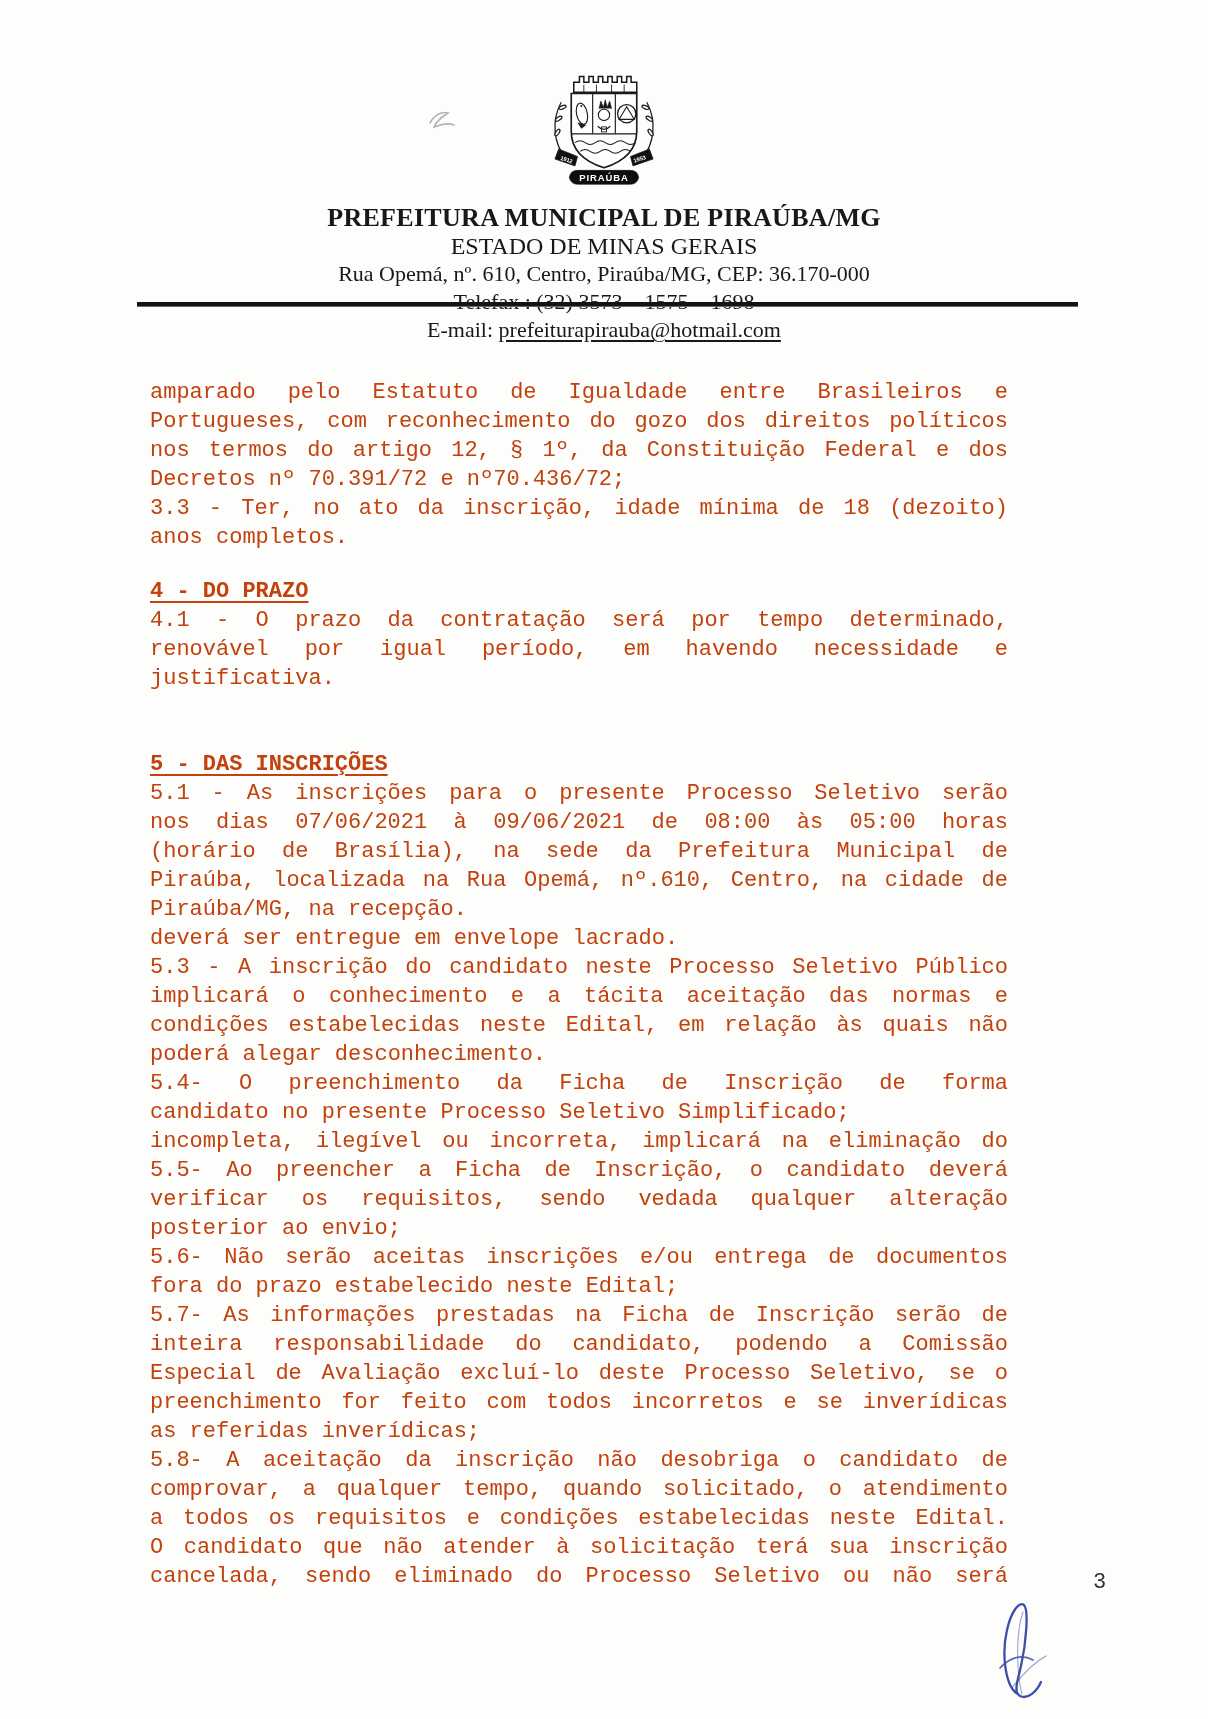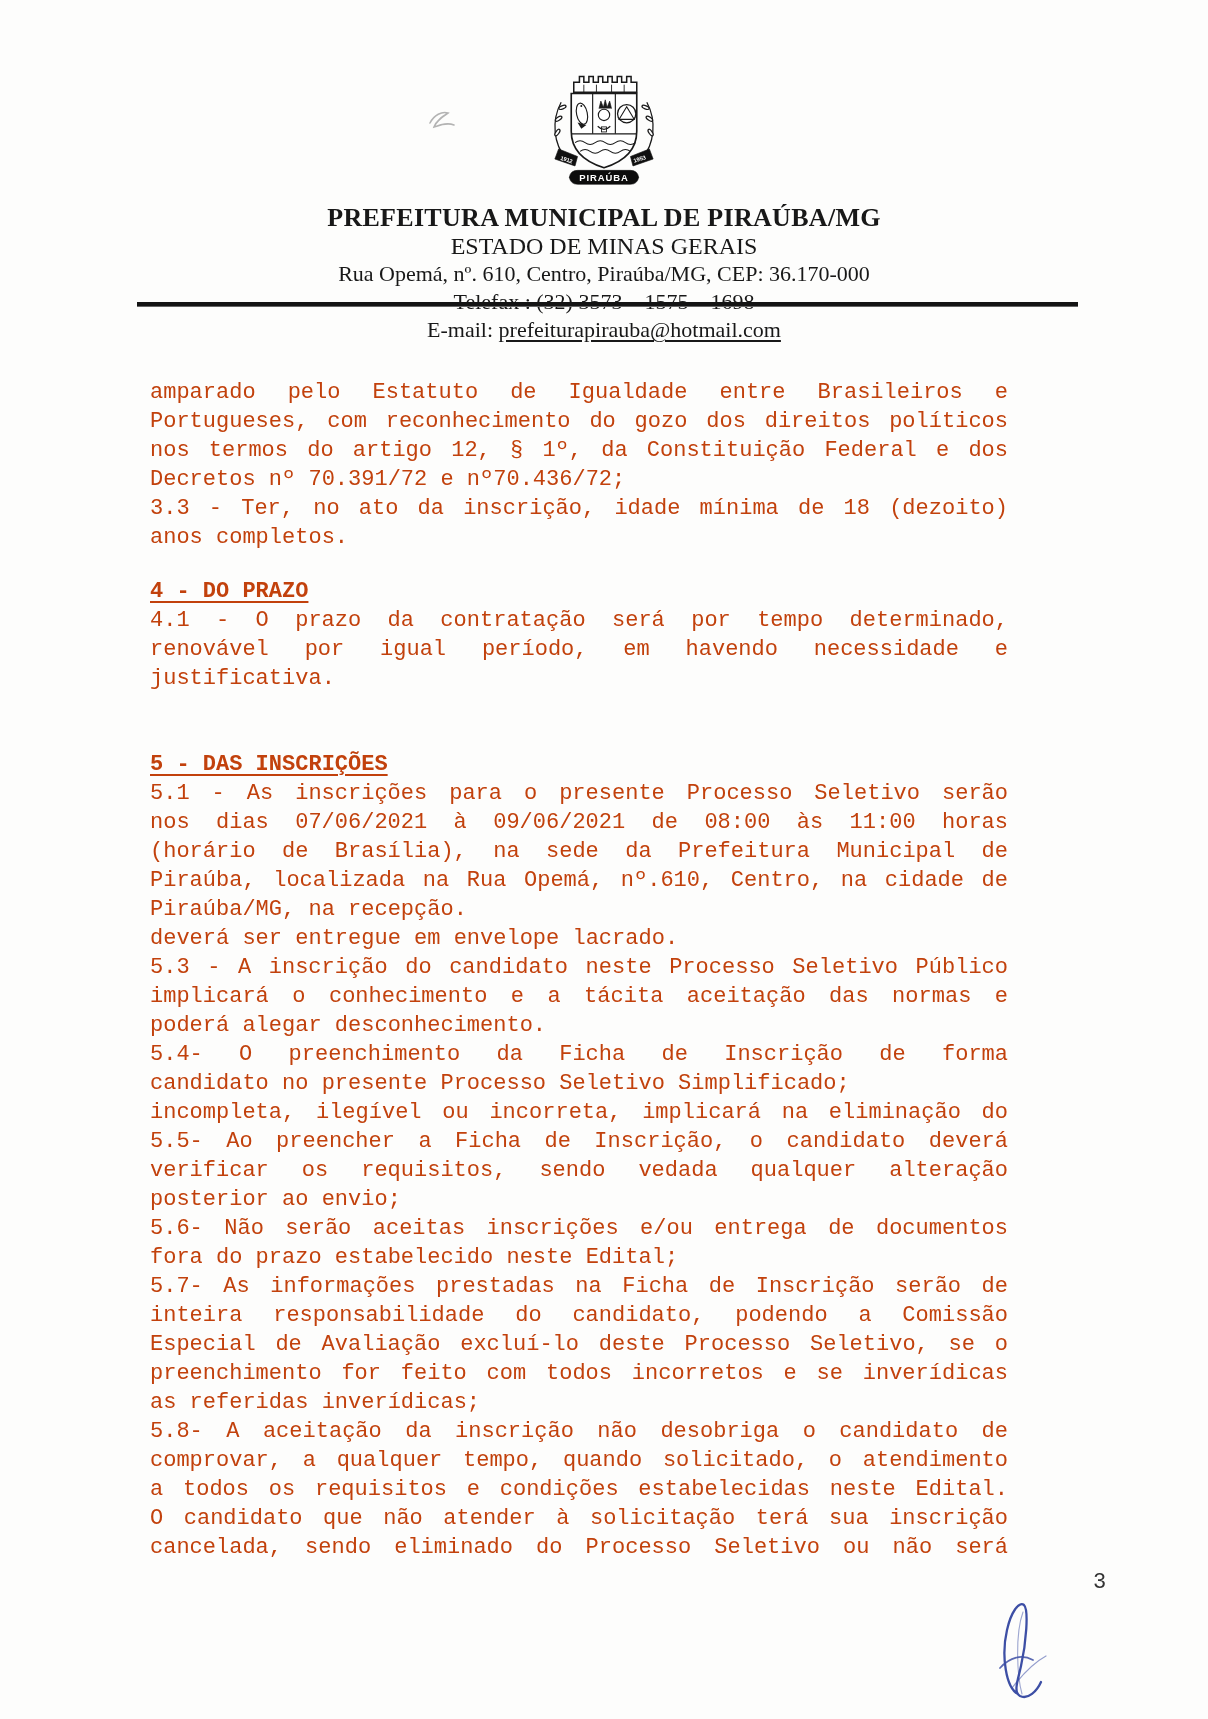--- a/index.html
+++ b/index.html
@@ -149,31 +149,32 @@
       <div class="heading">4 - DO PRAZO</div>
       <div class="para">
         <div class="line just">4.1 - O prazo da contratação será por tempo determinado,</div>
         <div class="line just">renovável por igual período, em havendo necessidade e</div>
         <div class="line">justificativa.</div>
       </div>
       <div class="gap" style="height: 57px;"></div>
       <div class="heading">5 - DAS INSCRIÇÕES</div>
       <div class="para">
         <div class="line just">5.1 - As inscrições para o presente Processo Seletivo serão</div>
-        <div class="line just">nos dias 07/06/2021 à 09/06/2021 de 08:00 às 11:00 horas</div>
+        <div class="line just">nos dias 07/06/2021 à 09/06/2021 de 08:00 às 05:00 horas</div>
         <div class="line just">(horário de Brasília), na sede da Prefeitura Municipal de</div>
         <div class="line just">Piraúba, localizada na Rua Opemá, nº.610, Centro, na cidade de</div>
         <div class="line">Piraúba/MG, na recepção.</div>
       </div>
       <div class="para">
         <div class="line">deverá ser entregue em envelope lacrado.</div>
       </div>
       <div class="para">
         <div class="line just">5.3 - A inscrição do candidato neste Processo Seletivo Público</div>
         <div class="line just">implicará o conhecimento e a tácita aceitação das normas e</div>
+        <div class="line just">condições estabelecidas neste Edital, em relação às quais não</div>
         <div class="line">poderá alegar desconhecimento.</div>
       </div>
       <div class="para">
         <div class="line just">5.4- O preenchimento da Ficha de Inscrição de forma</div>
         <div class="line">candidato no presente Processo Seletivo Simplificado;</div>
         <div class="line just">incompleta, ilegível ou incorreta, implicará na eliminação do</div>
       </div>
       <div class="para">
         <div class="line just">5.5- Ao preencher a Ficha de Inscrição, o candidato deverá</div>
         <div class="line just">verificar os requisitos, sendo vedada qualquer alteração</div>

